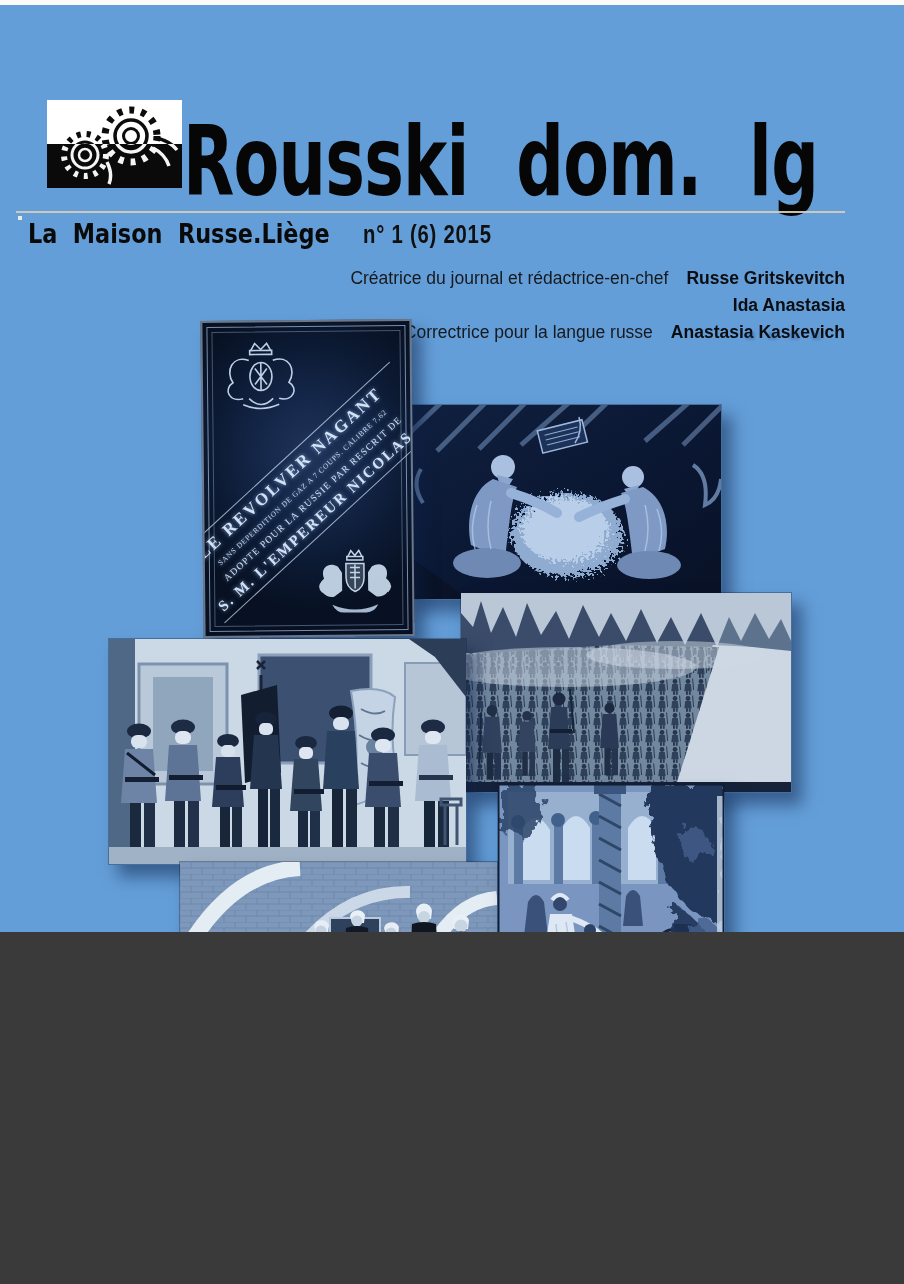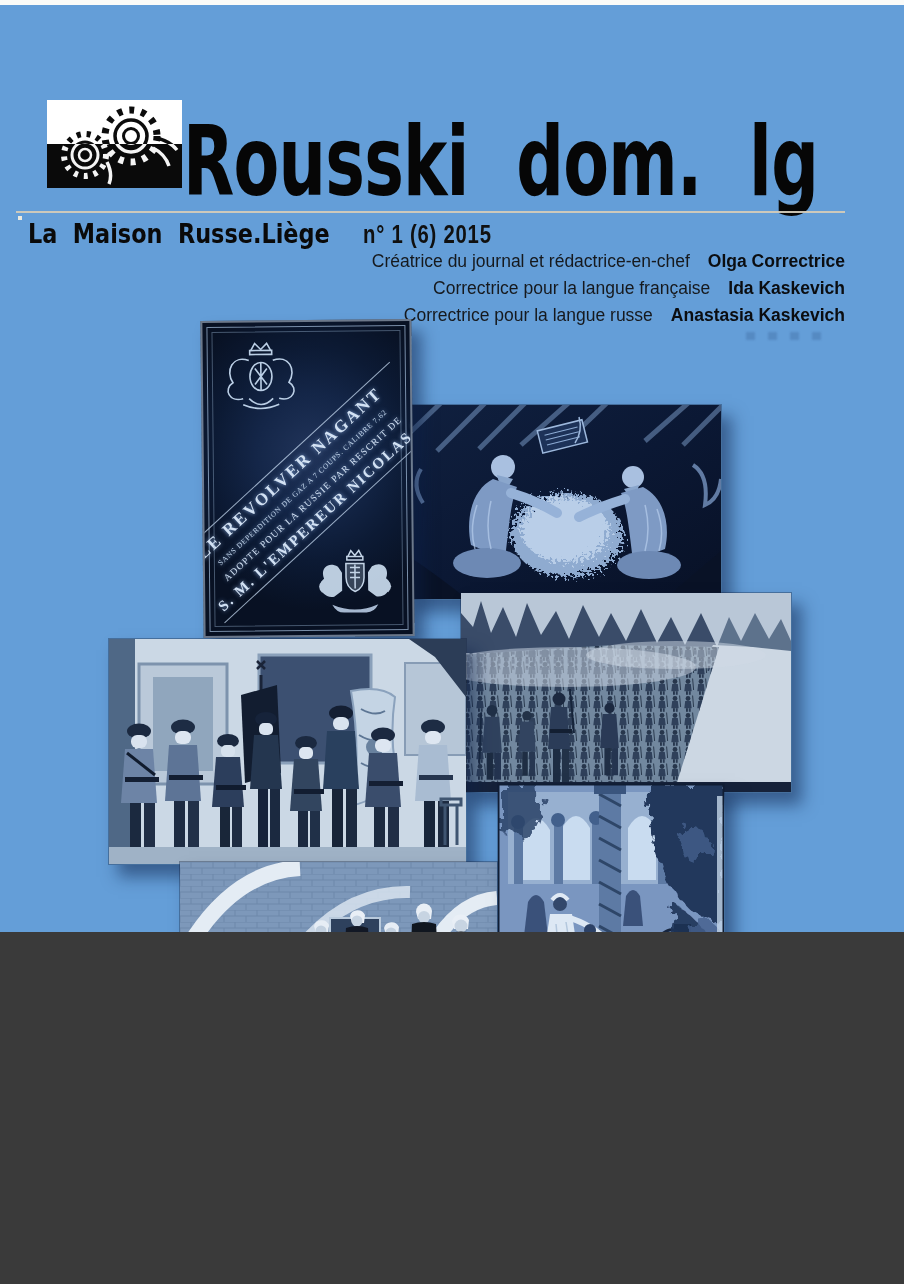--- a/index.html
+++ b/index.html
@@ -14,21 +14,21 @@
              word-spacing:34px;transform:scaleX(.74) scaleY(1.06);transform-origin:top left;white-space:nowrap;}
   .rule{position:absolute;left:16px;top:211px;width:829px;height:2px;background:#d3cbb9;opacity:.95;}
   .rule-dot{position:absolute;left:18px;top:216px;width:4px;height:4px;background:#eceadf;}
   .sub-row{position:absolute;left:28px;top:219px;display:flex;align-items:flex-start;gap:12px;}
   .sub-main{font-family:"DejaVu Sans",sans-serif;font-weight:bold;font-size:26px;color:#0a0a0a;
             word-spacing:9px;letter-spacing:0;transform:scaleX(.86) scaleY(1.02);transform-origin:top left;white-space:nowrap;}
   .sub-issue{font-family:"Liberation Sans",sans-serif;font-weight:bold;font-size:26px;color:#101010;
              transform:scaleX(.78);transform-origin:top left;margin-left:-28px;white-space:nowrap;letter-spacing:1px;}
 
   
-  .credits{position:absolute;right:59px;top:248px;text-align:right;}
+  .credits{position:absolute;right:59px;top:265px;text-align:right;}
   .credit-row{display:flex;justify-content:flex-end;align-items:baseline;gap:18px;
               font-size:17.5px;line-height:27px;color:#16191d;}
   .credit-role{font-weight:400;}
   .credit-name{font-weight:bold;color:#0b0d10;}
   .faded-note{position:absolute;left:746px;top:332px;width:88px;height:8px;opacity:.35;
       background:repeating-linear-gradient(90deg,rgba(25,55,105,.55) 0 9px,rgba(25,55,105,0) 9px 22px);
       filter:blur(1px);}
 
   
   .photo{position:absolute;box-shadow:10px 12px 15px rgba(12,32,72,.5);overflow:hidden;
@@ -99,25 +99,24 @@
   <div class="rule-dot"></div>
 
   <div class="sub-row">
     <span class="sub-main">La Maison Russe.Liège</span>
     <span class="sub-issue">n° 1 (6) 2015</span>
   </div>
 
   <div class="credits">
     <div class="credit-row">
       <span class="credit-role">Créatrice du journal et rédactrice-en-chef</span>
-      <span class="credit-name">Olga Correctrice</span>
+      <span class="credit-name">Russe Gritskevitch</span>
     </div>
     <div class="credit-row">
-      <span class="credit-role">Correctrice pour la langue française</span>
-      <span class="credit-name">Ida Kaskevich</span>
+      <span class="credit-name">Ida Anastasia</span>
     </div>
     <div class="credit-row">
       <span class="credit-role">Correctrice pour la langue russe</span>
       <span class="credit-name">Anastasia Kaskevich</span>
     </div>
   </div>
   <div class="faded-note"></div>
 
   <div class="photo relief" role="img" aria-label="metal relief of two kneeling bearded men holding a fleece">
     <svg width="314" height="194" viewBox="0 0 314 194">

